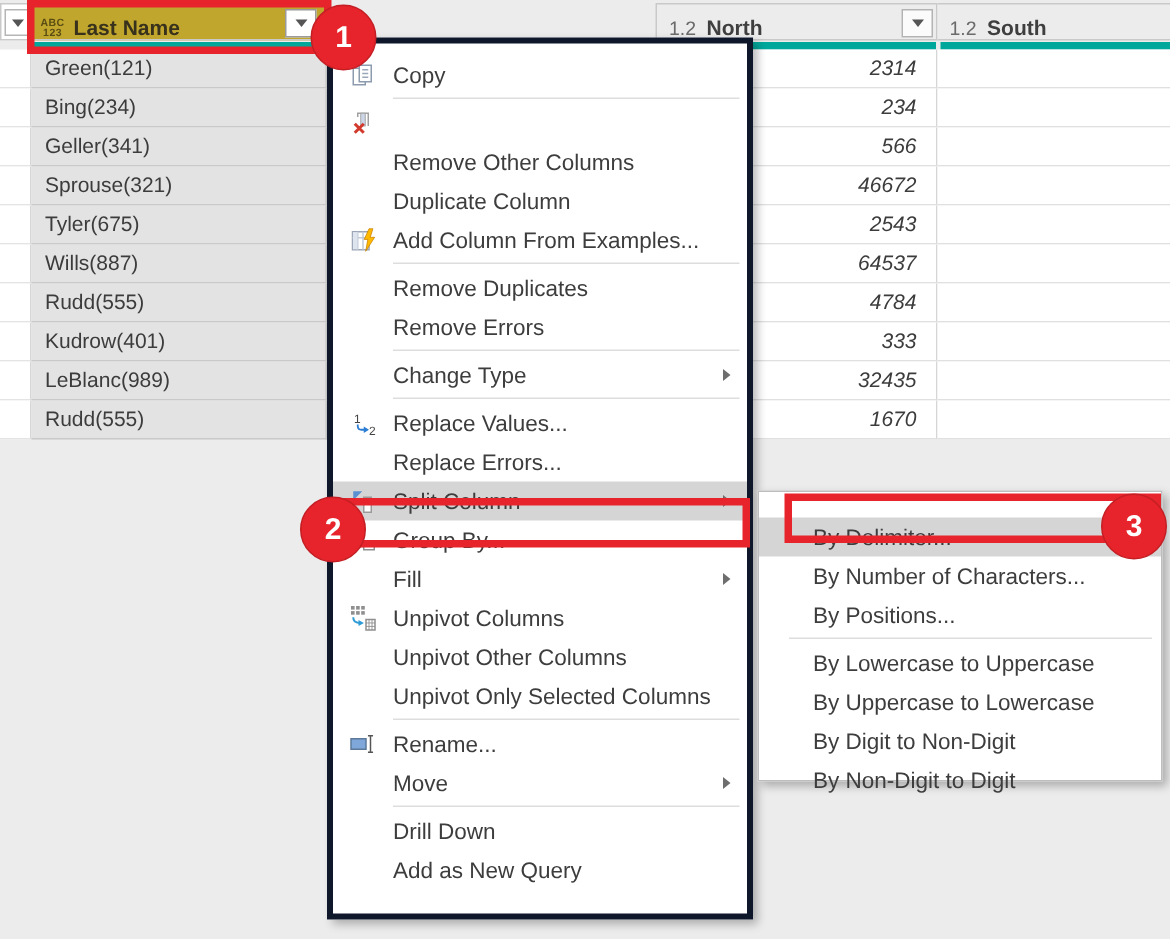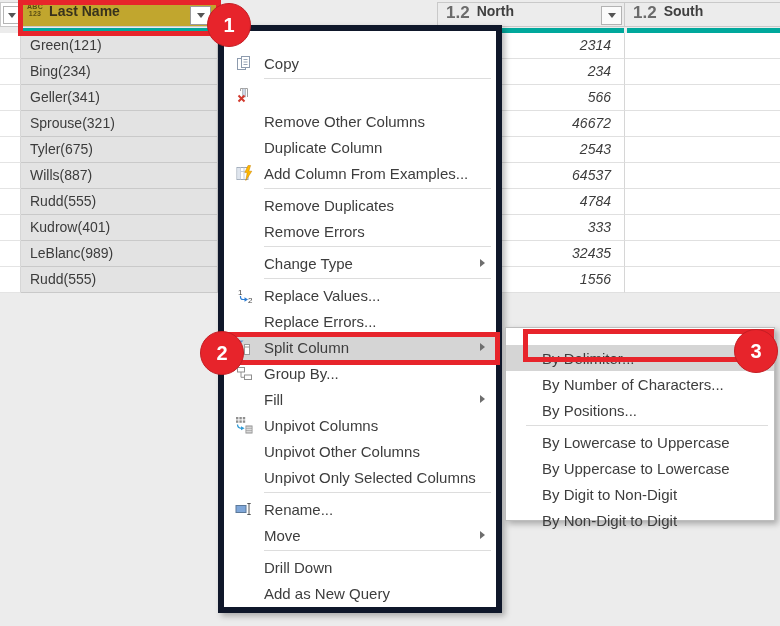--- a/index.html
+++ b/index.html
@@ -1,50 +1,50 @@
 <!DOCTYPE html>
 <html><head>
 <meta charset="utf-8">
 <style>
   html,body{margin:0;padding:0;}
   .screen{position:relative;width:780px;height:626px;background:#ececec;overflow:hidden;
           font-family:"Liberation Sans","DejaVu Sans",sans-serif;-webkit-font-smoothing:antialiased;}
   
-  .hdr{position:absolute;top:2px;height:25px;box-sizing:border-box;display:flex;align-items:flex-start;
+  .hdr{position:absolute;top:2px;height:25px;box-sizing:border-box;display:flex;align-items:flex-end;
        border-top:1px solid #c9c9c9;border-bottom:1px solid #c9c9c9;border-right:1px solid #c9c9c9;}
   .hdr-corner{left:0;width:21px;background:#fff;border-left:1px solid #c9c9c9;}
   .hdr-lastname{left:21px;width:197px;background:#c1a62e;}
   .hdr-emp{left:218px;width:219px;background:#ececec;}
   .hdr-north{left:437px;width:188px;background:#ececec;}
   .hdr-south{left:625px;width:155px;background:#ececec;border-right:none;}
   .hdr-label{font-size:14px;font-weight:bold;color:#3f3f3f;white-space:nowrap;}
   .hdr-lastname .hdr-label{color:#38321c;}
   .badge{display:flex;flex-direction:column;align-items:center;justify-content:center;
          font-size:7px;font-weight:bold;line-height:7px;color:#8c8c8c;margin:0 6px 0 6px;letter-spacing:.3px;}
   .badge-dark{color:#594d13;}
-  .badge12{font-size:17px;font-weight:bold;color:#6b6b6b;margin:0 7px 0 8px;}
+  .badge12{font-size:13px;font-weight:normal;color:#6b6b6b;margin:0 7px 0 8px;}
   .ddbtn{position:absolute;top:3px;width:21px;height:19px;background:#fff;border:1px solid #9a9a9a;
          display:flex;align-items:center;justify-content:center;box-sizing:border-box;}
   .ddbtn-light{background:#fbfbfb;border-color:#b3b3b3;}
   .tri-down{width:0;height:0;border-left:4px solid transparent;border-right:4px solid transparent;border-top:5px solid #555;}
   .corner-btn{position:absolute;left:2px;top:3px;width:17px;height:18px;background:#fff;border:1px solid #b5b5b5;
               display:flex;align-items:center;justify-content:center;box-sizing:border-box;}
   
   .teal{position:absolute;top:28px;height:5px;background:#00a89c;}
   
   .cell{position:absolute;height:26px;box-sizing:border-box;font-size:14px;color:#3c3c3c;line-height:25px;white-space:nowrap;overflow:hidden;}
   .c-num{left:0;width:21px;background:#fff;border-bottom:1px solid #e4e4e4;border-right:1px solid #d6d6d6;}
   .c-lname{left:21px;width:197px;background:#e3e3e3;border-bottom:1px solid #c9c9c9;border-right:1px solid #c9c9c9;padding-left:9px;}
   .c-ecode{left:218px;width:219px;background:#fff;border-bottom:1px solid #e0e0e0;border-right:1px solid #e0e0e0;}
   .c-north{left:437px;width:188px;background:#fff;border-bottom:1px solid #e0e0e0;border-right:1px solid #d6d6d6;
            text-align:right;padding-right:13px;font-style:italic;}
   .c-south{left:625px;width:155px;background:#fff;border-bottom:1px solid #e0e0e0;}
   
   .menu{position:absolute;left:218px;top:25px;width:284px;height:588px;background:#fff;
-        border:6px solid #0f172a;box-sizing:border-box;box-shadow:3px 3px 6px rgba(0,0,0,.28);padding-top:19px;z-index:10;}
+        border:4px solid #0f172a;box-sizing:border-box;box-shadow:3px 3px 6px rgba(0,0,0,.28);padding-top:8px;z-index:10;}
   .mi{height:26px;display:flex;align-items:center;font-size:15px;color:#3d3d3d;cursor:default;}
   .mi .ico{width:40px;flex:none;display:flex;align-items:center;justify-content:center;}
   .mi .lbl{flex:1;white-space:nowrap;}
   .mi .arr{width:16px;flex:none;display:flex;align-items:center;}
   .tri-right{width:0;height:0;border-top:4px solid transparent;border-bottom:4px solid transparent;border-left:5px solid #6e6e6e;}
   .mi-hi{background:#d5d5d5;}
   .msep{height:1px;background:#dddddd;margin:2px 5px 3px 40px;}
   
   .submenu{position:absolute;left:505px;top:327px;width:270px;height:194px;background:#fff;
            border:1px solid #bdbdbd;box-sizing:border-box;box-shadow:3px 3px 6px rgba(0,0,0,.28);padding-top:17px;z-index:11;}
@@ -162,21 +162,21 @@
     <div class="cell c-num" style="top:0"></div>
     <div class="cell c-lname" style="top:0">LeBlanc(989)</div>
     <div class="cell c-ecode" style="top:0"></div>
     <div class="cell c-north" style="top:0">32435</div>
     <div class="cell c-south" style="top:0"></div>
   </div>
   <div style="position:absolute;top:267px;left:0;">
     <div class="cell c-num" style="top:0"></div>
     <div class="cell c-lname" style="top:0">Rudd(555)</div>
     <div class="cell c-ecode" style="top:0"></div>
-    <div class="cell c-north" style="top:0">1556</div>
+    <div class="cell c-north" style="top:0">1670</div>
     <div class="cell c-south" style="top:0"></div>
   </div>
 
   <div class="menu">
 
     <div class="mi">
       <span class="ico">
         <svg width="16" height="16" viewBox="0 0 16 16">
             <rect x="1.5" y="3.5" width="8" height="11" fill="#fff" stroke="#8d9bae"></rect>
             <rect x="5.5" y="1.5" width="8" height="11" fill="#fff" stroke="#8d9bae"></rect>

